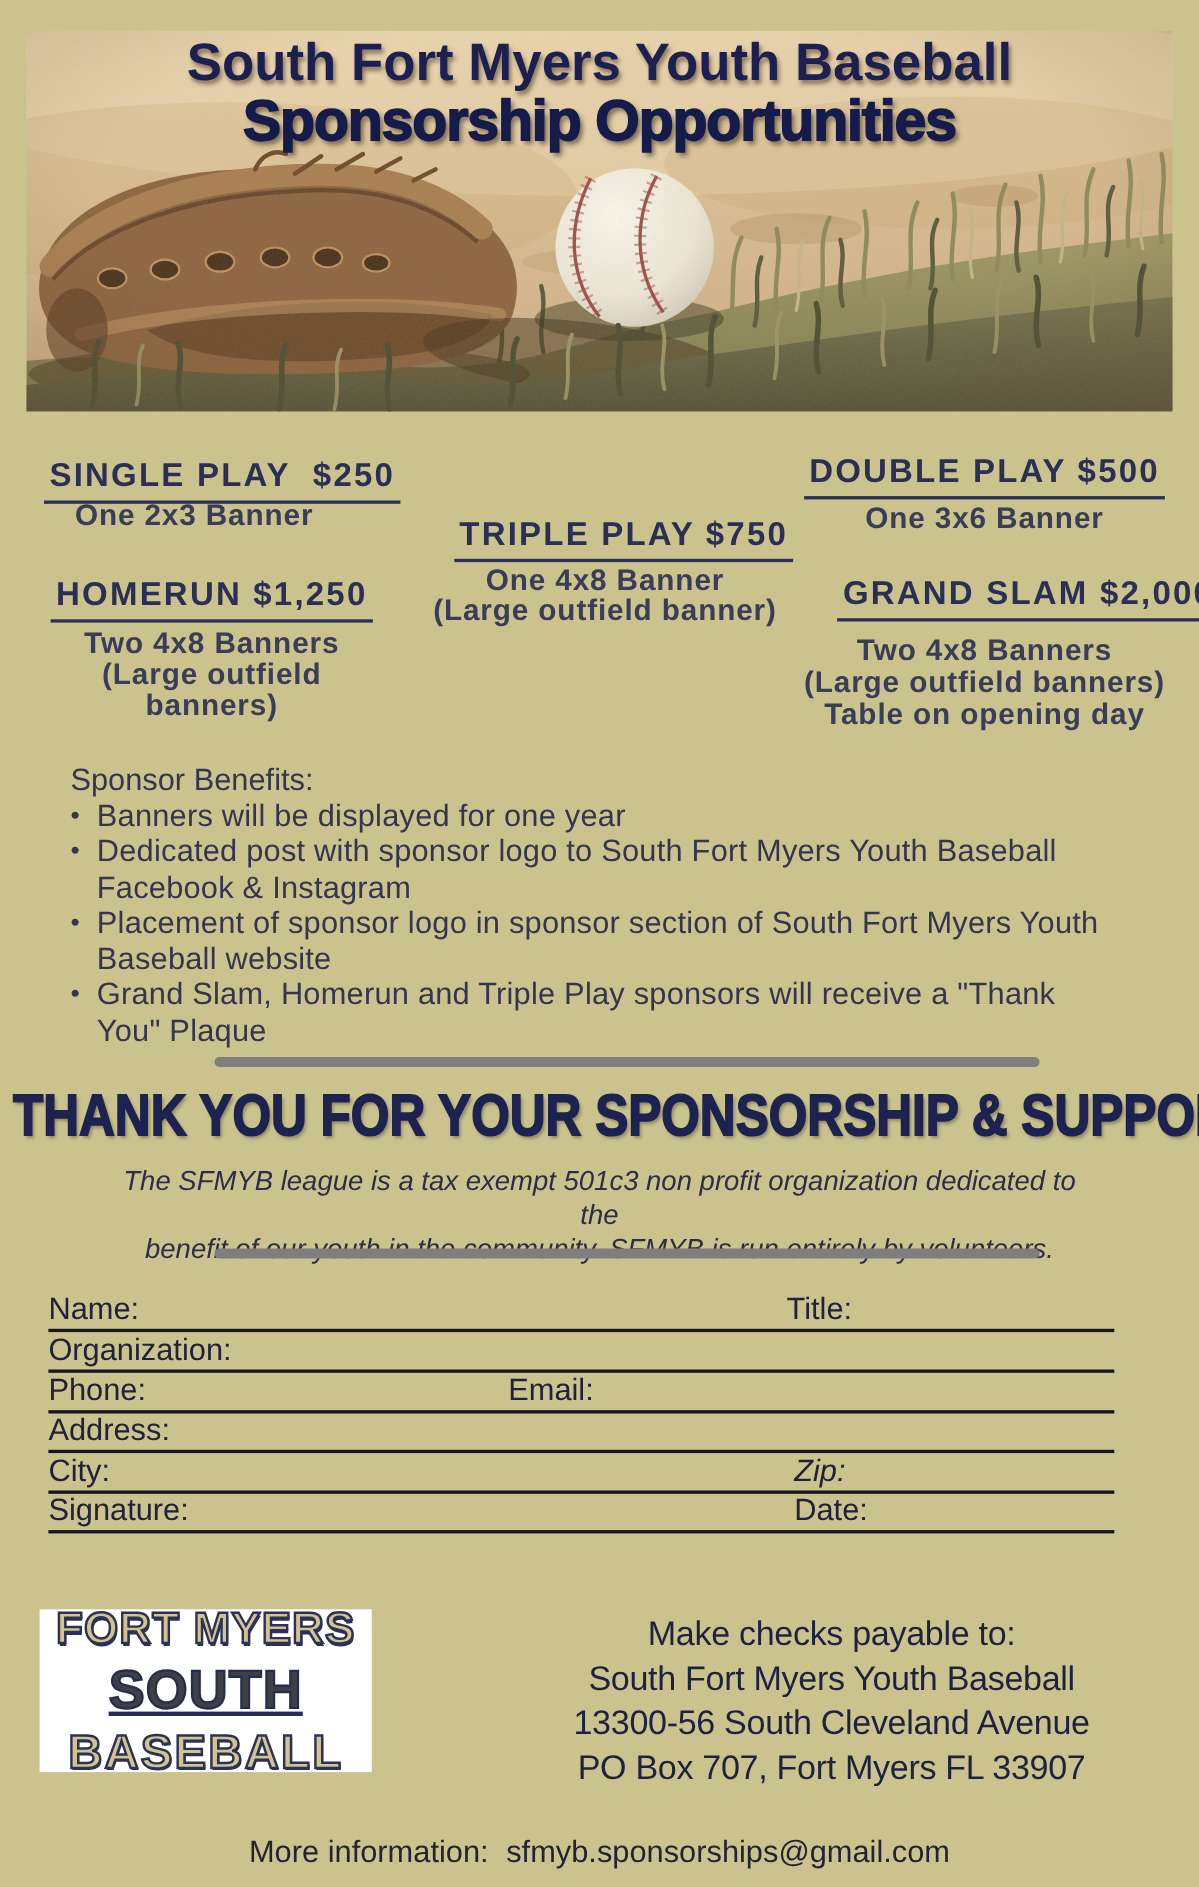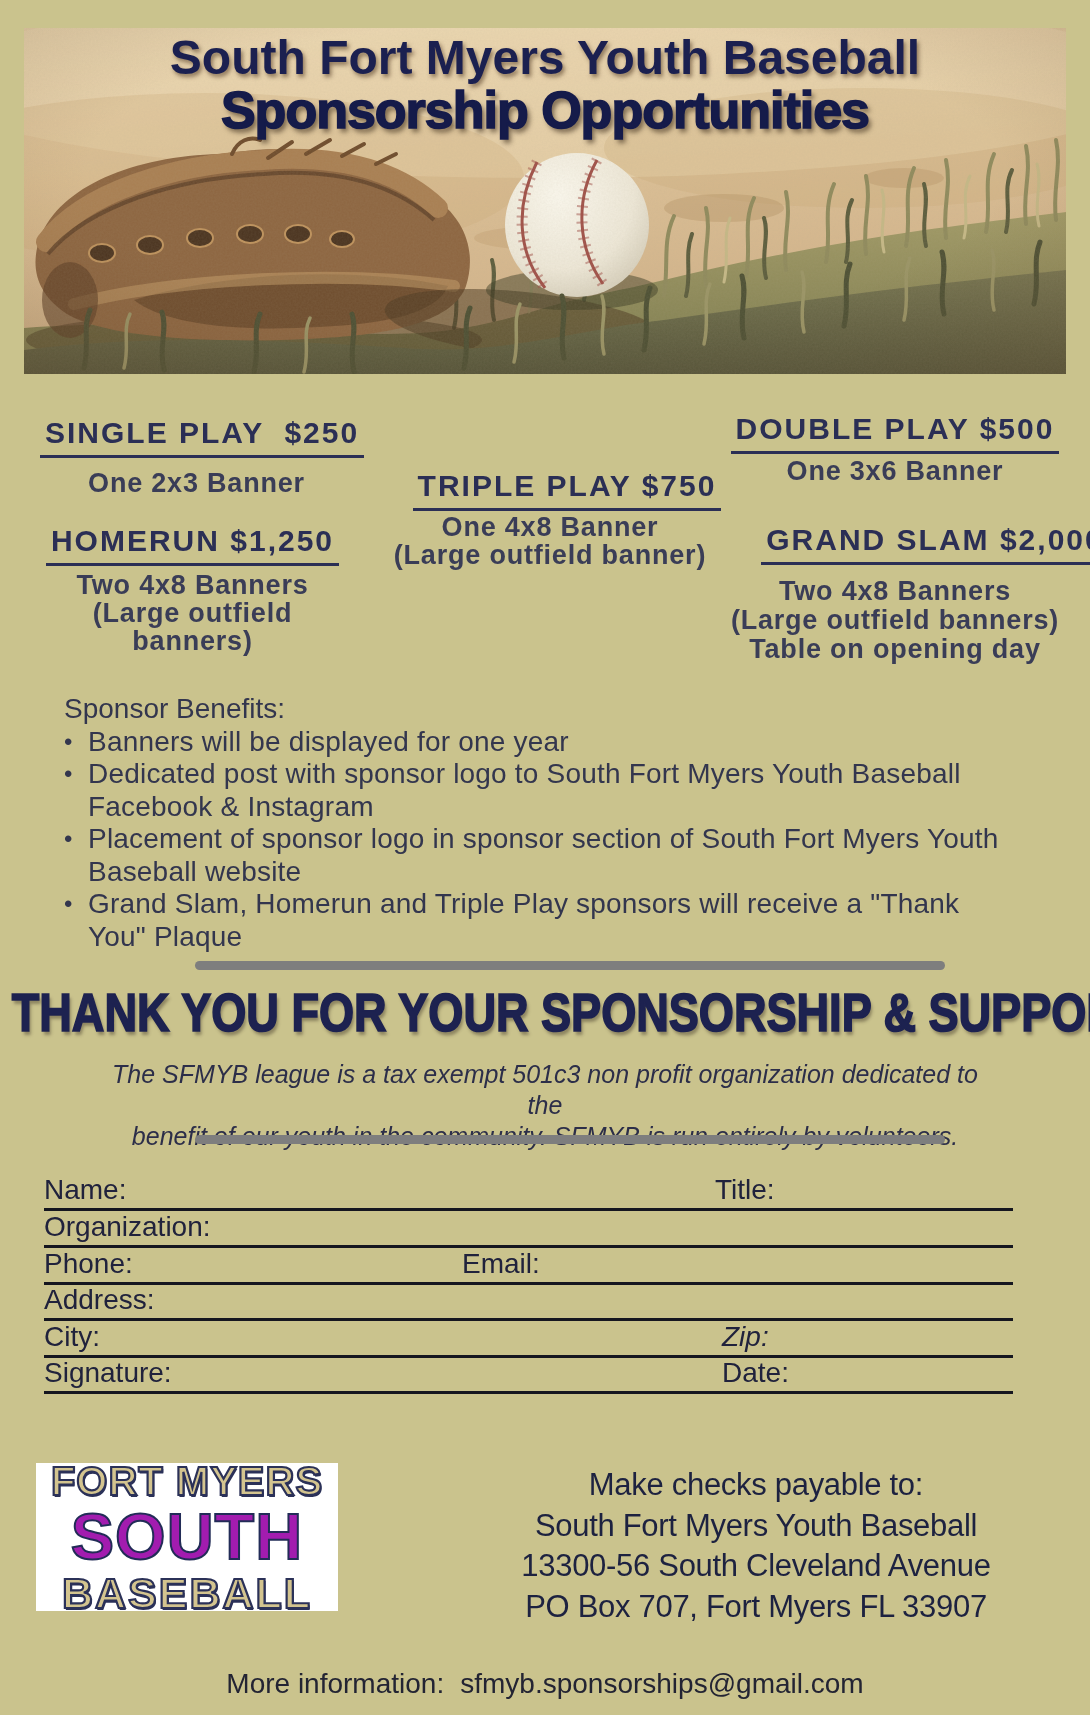--- a/index.html
+++ b/index.html
@@ -64,22 +64,22 @@
 
   
   .logo-box{left:36px;top:1463px;width:302px;height:148px;background:#ffffff;
     display:flex;flex-direction:column;align-items:center;justify-content:center;text-align:center;}
   .logo-gold{
     font-size:40px;font-weight:700;letter-spacing:1px;color:#d3c48f;
     -webkit-text-stroke:2.2px #2b3158;text-shadow:1px 2px 0 #2b3158;line-height:46px;
   }
   .logo-gold.b{font-size:43px;letter-spacing:2px;}
   .logo-navy{
-    font-size:65px;font-weight:700;color:#a21caf;line-height:66px;
-    -webkit-text-stroke:2px #222c57;letter-spacing:1px;
+    font-size:49px;font-weight:700;color:#404040;line-height:66px;
+    -webkit-text-stroke:2px #222c57;letter-spacing:1px;text-decoration:underline;
   }
   .payment{left:426px;top:1465px;width:660px;text-align:center;
     font-size:31px;line-height:40.5px;color:#1d2240;letter-spacing:-.3px;}
   .more-info{left:0;top:1668px;width:1090px;text-align:center;font-size:28px;color:#232433;}
   .more-info .lbl{margin-right:16px;}
 </style>
 </head>
 <body>
 
 <div class="abs photo">
@@ -221,21 +221,21 @@
 </div>
 
 <div class="abs titles">
   <div class="title1">South Fort Myers Youth Baseball</div>
   <div class="title2">Sponsorship Opportunities</div>
 </div>
 
 <div class="abs tier-col" style="left:40px;top:416px;width:305px;">
   <span class="tier-heading">SINGLE PLAY  $250</span>
 </div>
-<div class="abs tier-col tier-desc" style="left:44px;top:454px;width:305px;margin-top:15px;">One 2x3 Banner</div>
+<div class="abs tier-col tier-desc" style="left:24px;top:454px;width:305px;">One 2x3 Banner</div>
 
 <div class="abs tier-col" style="left:40px;top:524px;width:305px;">
   <span class="tier-heading">HOMERUN $1,250</span>
 </div>
 <div class="abs tier-col tier-desc" style="left:40px;top:571px;width:305px;">Two 4x8 Banners
 (Large outfield
 banners)</div>
 
 <div class="abs tier-col" style="left:402px;top:469px;width:330px;">
   <span class="tier-heading">TRIPLE PLAY $750</span>

